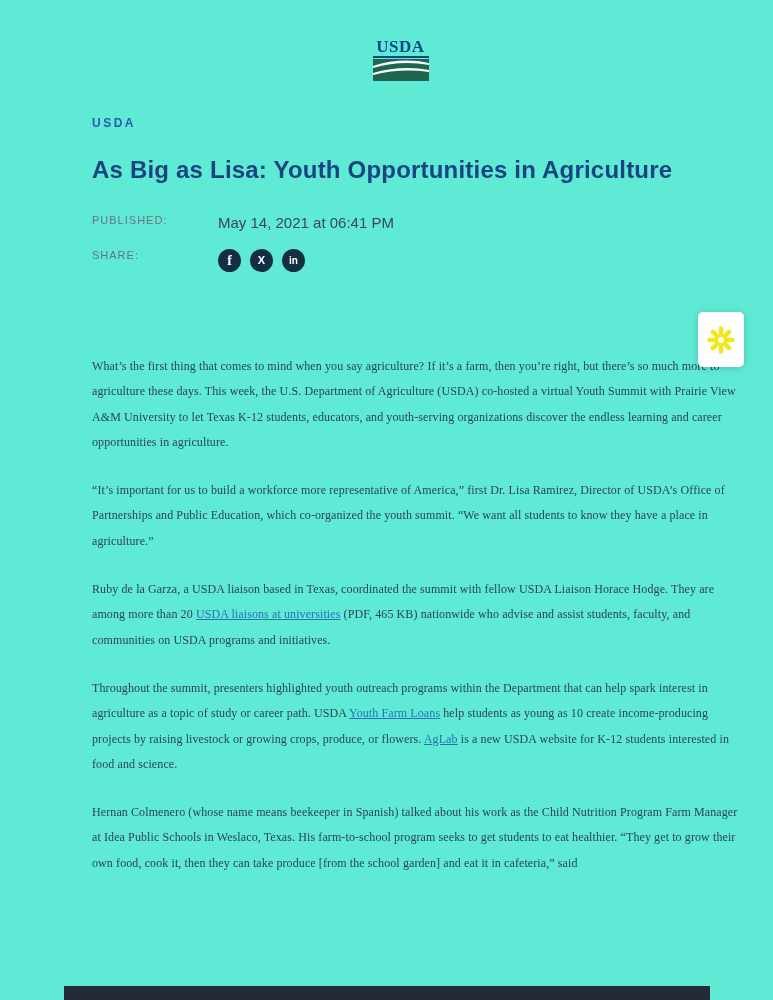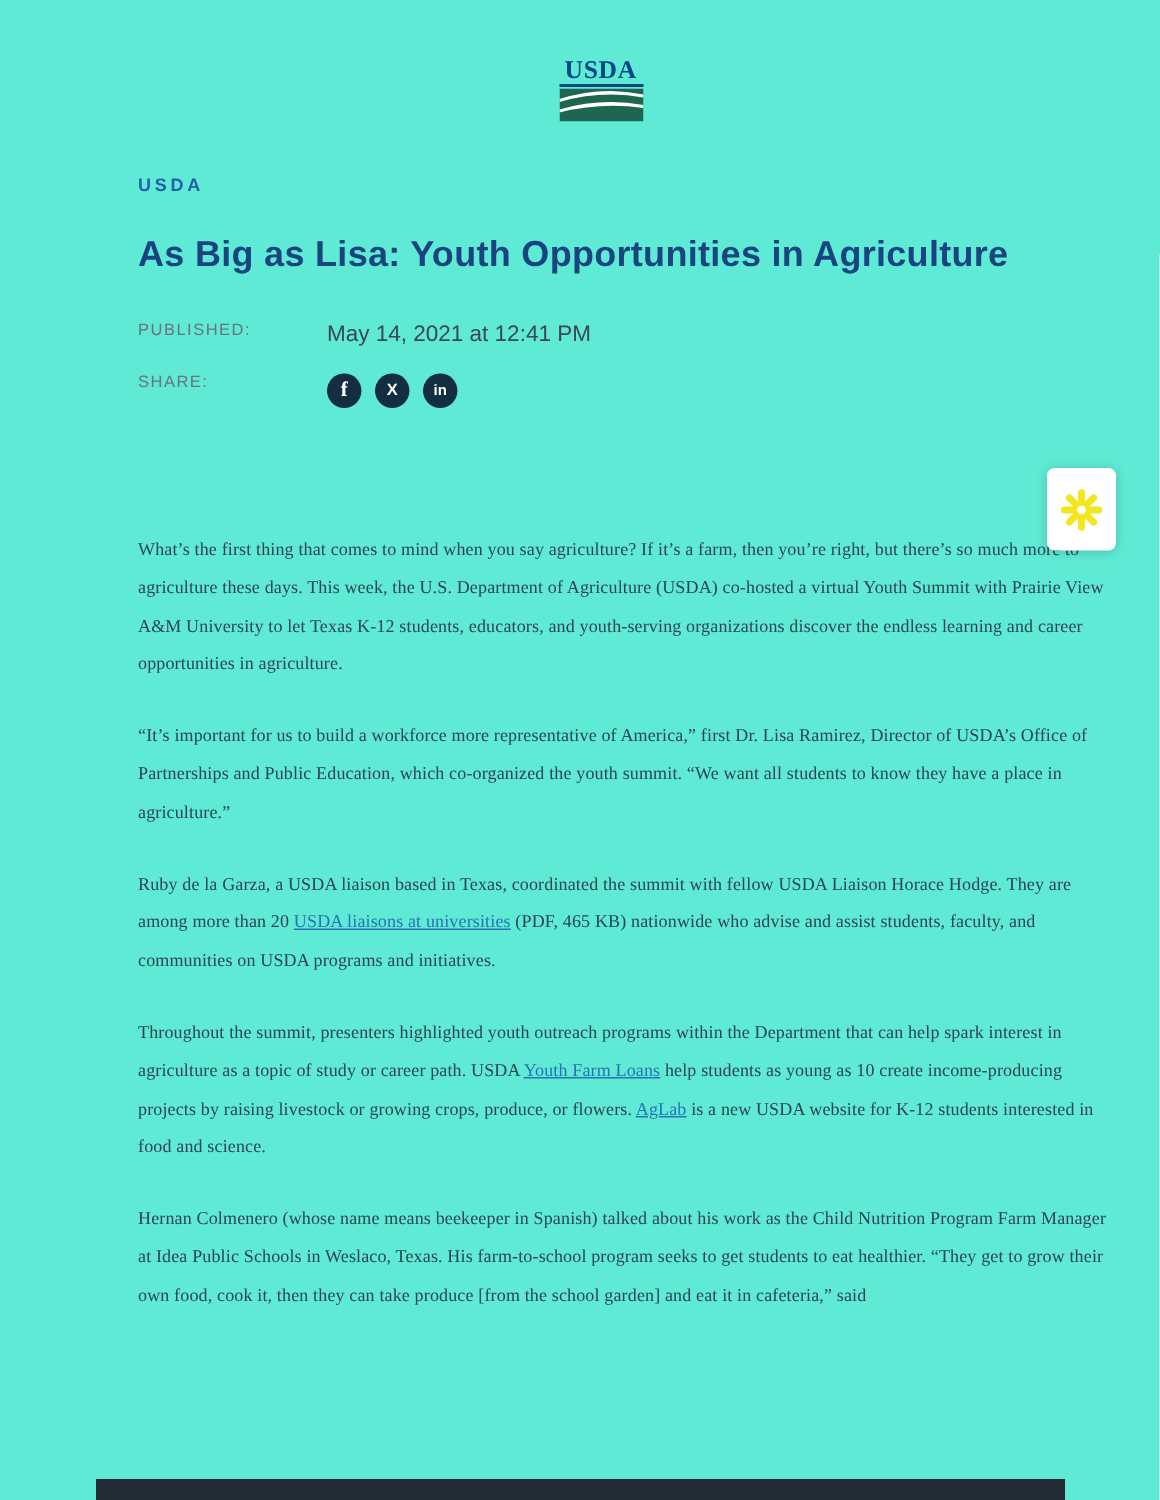--- a/index.html
+++ b/index.html
@@ -156,21 +156,21 @@
       </svg>
     </div>
   </header>
 
   <main class="content">
     <div class="eyebrow">USDA</div>
     <h1 class="title">As Big as Lisa: Youth Opportunities in Agriculture</h1>
 
     <div class="meta-row">
       <span class="meta-label">PUBLISHED:</span>
-      <span class="meta-value">May 14, 2021 at 12:41 PM</span>
+      <span class="meta-value">May 14, 2021 at 06:41 PM</span>
     </div>
 
     <div class="meta-row share-row">
       <span class="meta-label">SHARE:</span>
       <span class="share-icons">
         <span class="share-circle">
           <span class="glyph" style="font-family:'Liberation Serif',serif;font-size:14px;">f</span>
         </span>
         <span class="share-circle">
           <span class="glyph">X</span>

